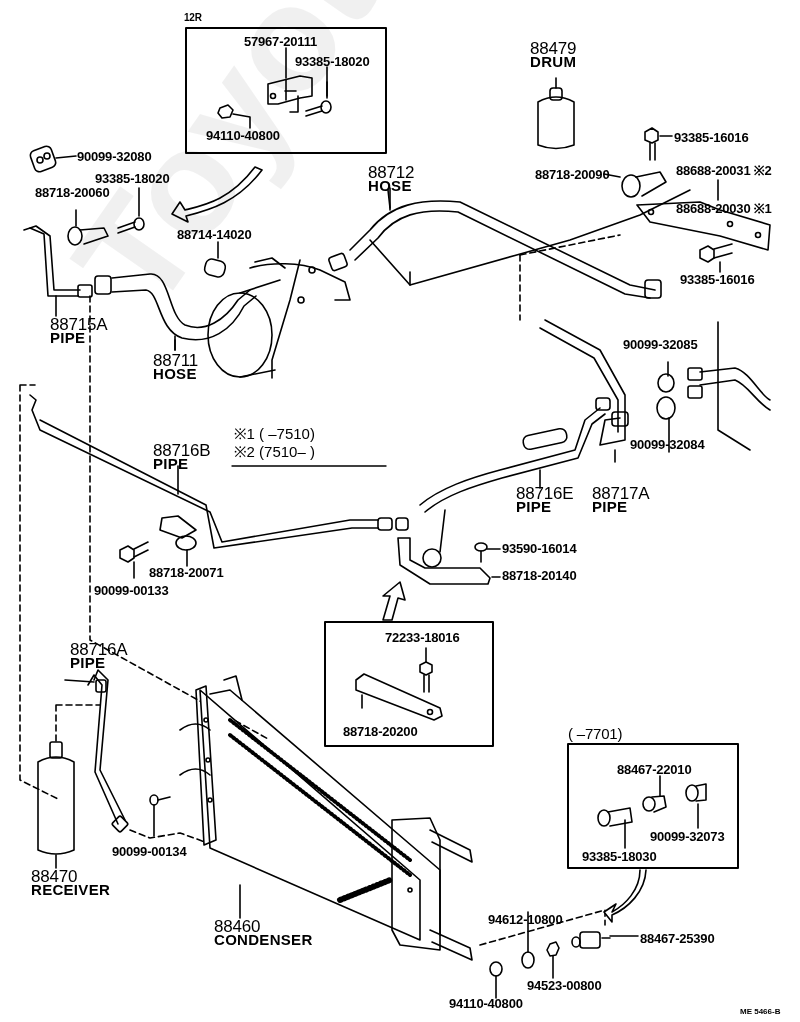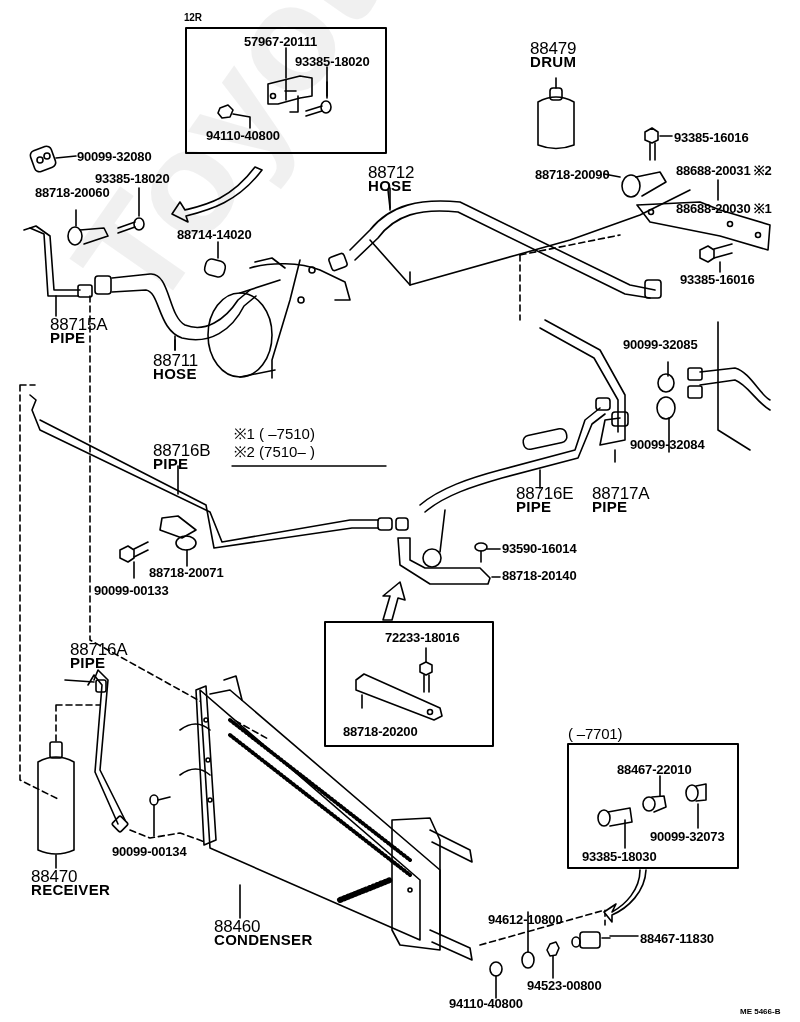--- a/index.html
+++ b/index.html
@@ -371,15 +371,15 @@
 </div>
 
 <div class="lbl" style="left:568px;top:727px;font-size:15px;font-weight:normal;">(        –7701)</div>
 <div class="lbl" style="left:617px;top:763px;">88467-22010</div>
 <div class="lbl" style="left:582px;top:850px;">93385-18030</div>
 <div class="lbl" style="left:650px;top:830px;">90099-32073</div>
 
 <div class="lbl" style="left:488px;top:901px;margin-top:12px;">94612-10800</div>
 <div class="lbl" style="left:527px;top:979px;">94523-00800</div>
 <div class="lbl" style="left:449px;top:997px;">94110-40800</div>
-<div class="lbl" style="left:640px;top:932px;">88467-11830</div>
+<div class="lbl" style="left:640px;top:932px;">88467-25390</div>
 
 <div class="code" style="left:740px;top:1007px;">ME 5466-B</div>
 
 </body></html>

